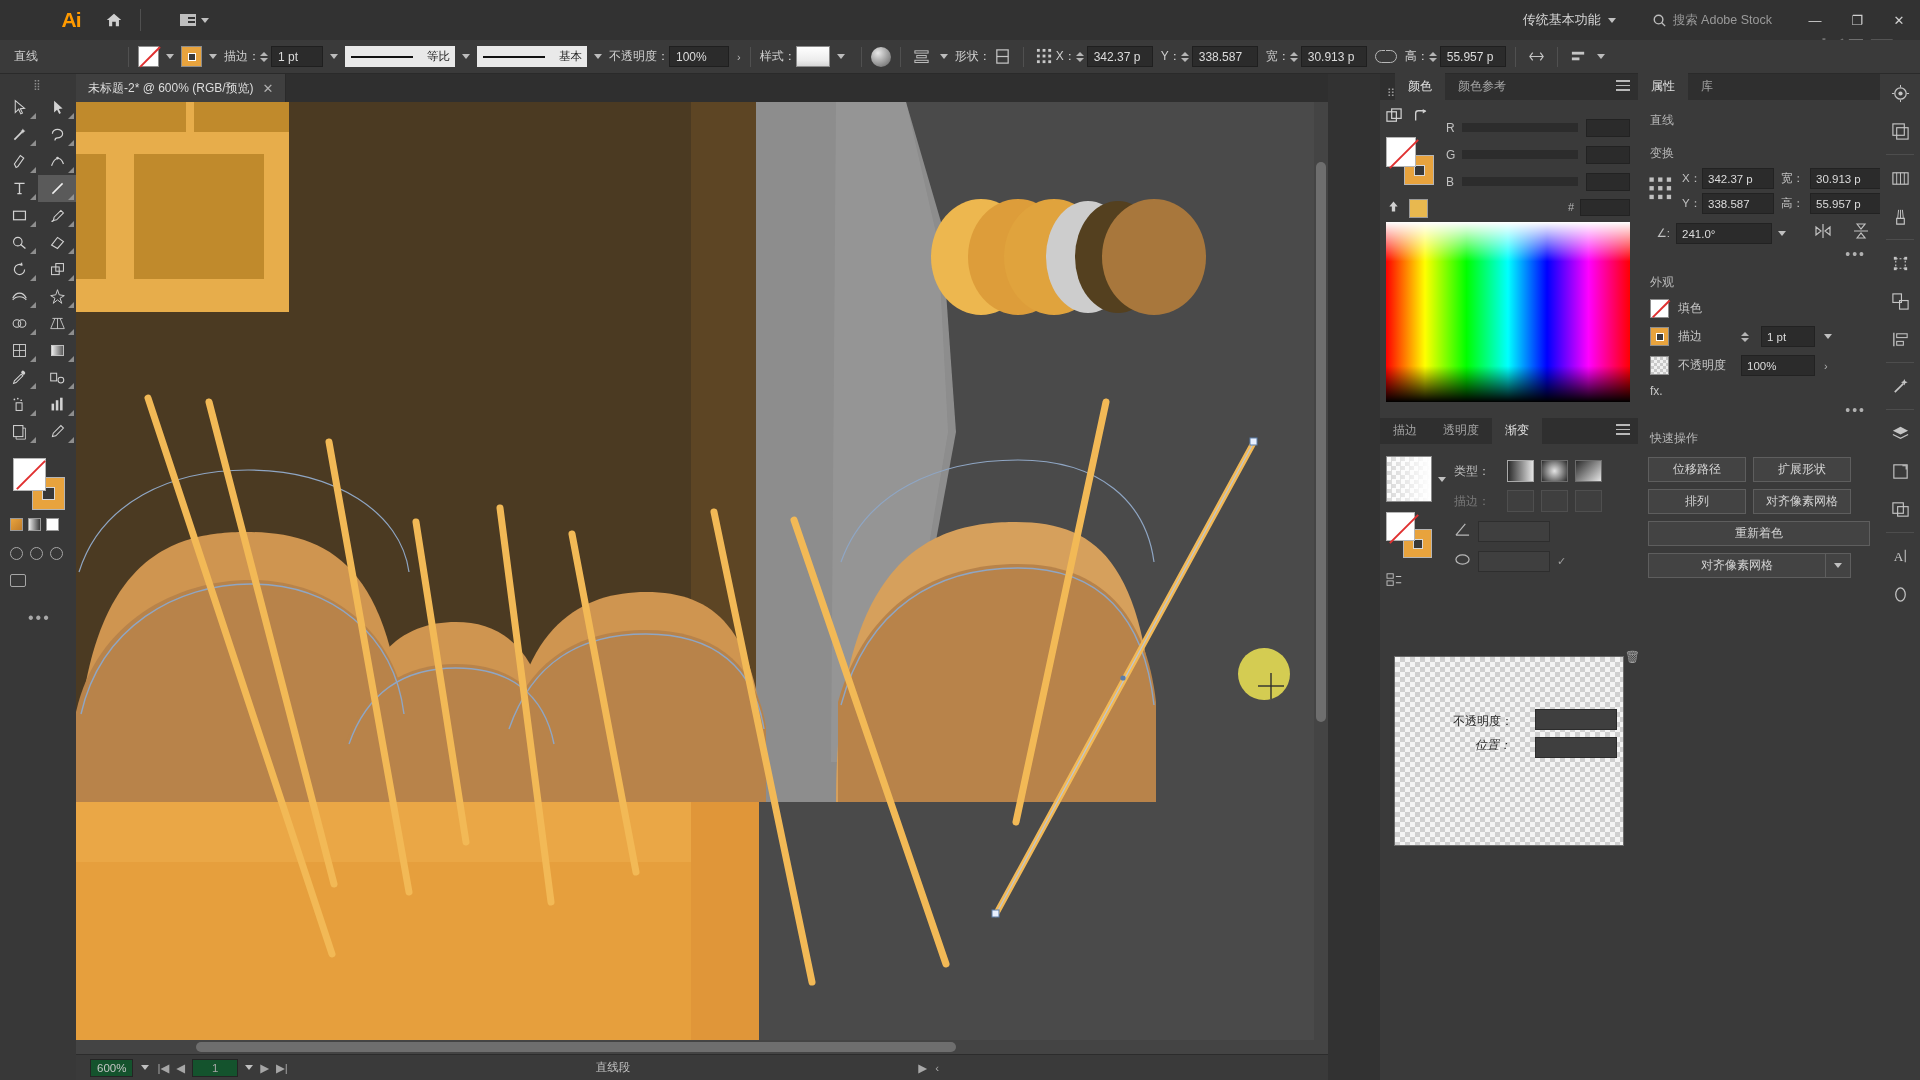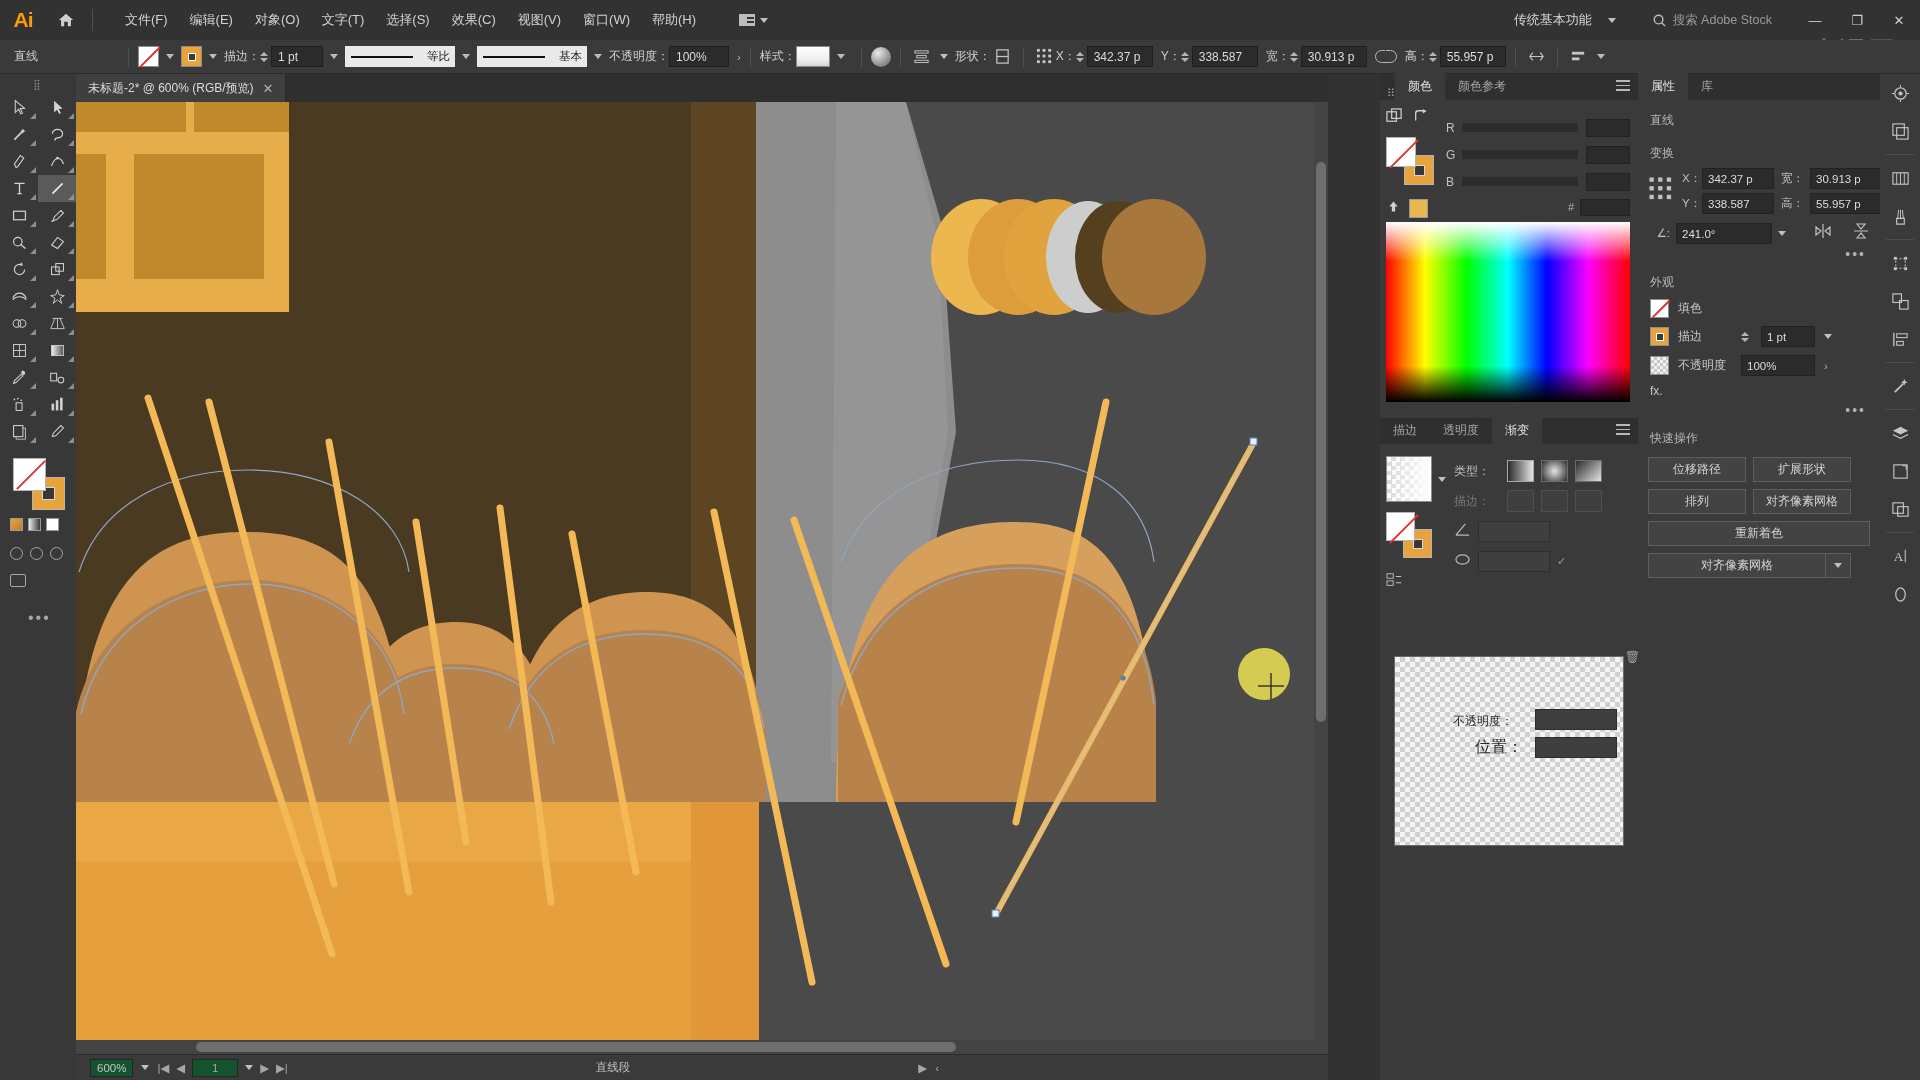--- a/index.html
+++ b/index.html
@@ -4,35 +4,35 @@
 <style>
   * { box-sizing: border-box; margin:0; padding:0; }
   html,body { width:1920px; height:1080px; overflow:hidden; background:#323232;
     font-family:"Liberation Sans","DejaVu Sans",sans-serif; color:#c8c8c8; }
   #app { position:relative; width:1920px; height:1080px; }
 
   
   .menubar { position:absolute; left:0; top:0; width:1920px; height:40px;
     background:#323232; display:flex; align-items:center; }
   .ai-logo { width:46px; height:40px; display:flex; align-items:center; justify-content:center;
-    color:#ff9a00; font-size:21px; font-weight:bold; letter-spacing:-1px; }
+    color:#ff9a00; font-size:21px; font-weight:bold; letter-spacing:-1px;margin-left:48px; }
   .home-icon { width:40px; height:40px; display:flex; align-items:center; justify-content:center; }
   .menu-sep { width:1px; height:22px; background:#505050; margin:0 6px; }
   .menu-items { display:flex; align-items:center; gap:2px; margin-left:16px; }
   .menu-item { font-size:13px; color:#d2d2d2; padding:5px 10px; white-space:nowrap; }
   .arrange-box { display:flex; align-items:center; gap:5px; margin-left:26px; padding:4px 7px; }
   .mini-grid { width:16px; height:12px; border:1px solid #bdbdbd; display:flex; }
   .mini-grid i { display:block; border-right:1px solid #bdbdbd; }
   .mini-grid i:first-child { width:7px; background:#bdbdbd; }
   .mini-grid i:last-child { flex:1; border-right:none;
     background:linear-gradient(#bdbdbd 0 2px,transparent 2px 4px,#bdbdbd 4px 6px,transparent 6px 8px,#bdbdbd 8px 10px); }
   .chev { width:0;height:0;border-left:4px solid transparent;border-right:4px solid transparent;
     border-top:5px solid #c0c0c0; }
   .menubar-right { position:absolute; right:0; top:0; height:40px; display:flex; align-items:center; }
-  .workspace-pill { font-size:13px; color:#d6d6d6; display:flex; align-items:center; gap:16px;
+  .workspace-pill { font-size:13px; color:#d6d6d6; display:flex; align-items:center; gap:7px;
     padding:4px 10px; }
   .search-zone { display:flex; align-items:center; gap:6px; margin-left:14px; padding:0 12px;
     color:#9a9a9a; font-size:12.5px; }
   .win-btns { display:flex; align-items:center; margin-left:10px; }
   .win-btn { width:42px; height:40px; display:flex; align-items:center; justify-content:center;
     color:#d0d0d0; font-size:13px; }
 
   
   .controlbar { position:absolute; left:0; top:40px; width:1920px; height:34px;
     background:#3a3a3a; border-bottom:1px solid #2a2a2a; display:flex; align-items:center;
@@ -129,21 +129,21 @@
   .gbtn { width:27px; height:22px; border:1px solid #6c6c6c; background:#484848; }
   .gbtn.on { border-color:#a9a9a9; }
   .gbtn.lin { background:linear-gradient(90deg,#2b2b2b,#e4e4e4); }
   .gbtn.rad { background:radial-gradient(circle,#e4e4e4,#2b2b2b); }
   .gbtn.fre { background:linear-gradient(135deg,#2b2b2b,#e4e4e4); }
   .gbtn.dim { opacity:.42; }
   .gstrip-wrap { position:absolute; left:14px; right:14px; top:212px; height:190px; }
   .gstrip { width:100%; height:100%; border:1px solid #6a6a6a;
     background:repeating-conic-gradient(#d0d0d0 0% 25%, #f4f4f4 0% 50%) 0 0/10px 10px; position:relative; }
   .gstrip .f1 { position:absolute; left:58px; top:56px; font-size:12px; color:#2a2a2a; }
-  .gstrip .f2 { position:absolute; left:80px; top:80px; font-size:16px; color:#2a2a2a; }
+  .gstrip .f2 { position:absolute; left:80px; top:80px; font-size:12px; color:#2a2a2a;font-style:italic; }
   .gfield { position:absolute; width:82px; height:21px; background:#3f3f3f; border:1px solid #2c2c2c; }
 
   .props { position:absolute; right:40px; top:74px; width:242px; height:1006px; background:#3a3a3a; }
   .pr-sec { font-size:12px; color:#b6b6b6; padding:12px 12px 4px; }
   .pr-row { display:flex; align-items:center; gap:6px; padding:2px 10px; }
   .pr-lbl { font-size:11.5px; color:#c0c0c0; width:14px; text-align:right; }
   .pr-field { background:#2b2b2b; border:1px solid #222; color:#dcdcdc; font-size:11.5px;
     padding:2px 5px; width:72px; height:21px; line-height:16px; }
   .qa-grid { padding:6px 10px; display:flex; flex-wrap:wrap; gap:7px; }
   .qa-btn { border:1px solid #5e5e5e; background:#434343; color:#d4d4d4; font-size:12px;
@@ -186,31 +186,20 @@
 <div id="app">
 
   <div class="menubar">
     <div class="ai-logo">Ai</div>
     <div class="home-icon">
       <svg viewBox="0 0 20 20" width="18" height="18">
           <path d="M10 3 L18 10 H15.5 V17 H12 V12 H8 V17 H4.5 V10 H2 Z" fill="#cfcfcf"></path>
         </svg>
     </div>
     <div class="menu-sep"></div>
-    <div class="menu-items">
-      <div class="menu-item">文件(F)</div>
-      <div class="menu-item">编辑(E)</div>
-      <div class="menu-item">对象(O)</div>
-      <div class="menu-item">文字(T)</div>
-      <div class="menu-item">选择(S)</div>
-      <div class="menu-item">效果(C)</div>
-      <div class="menu-item">视图(V)</div>
-      <div class="menu-item">窗口(W)</div>
-      <div class="menu-item">帮助(H)</div>
-    </div>
     <div class="arrange-box">
       <span class="mini-grid">
           <i></i>
           <i></i>
         </span>
       <span class="chev"></span>
     </div>
 
     <div class="menubar-right">
       <div class="workspace-pill">

